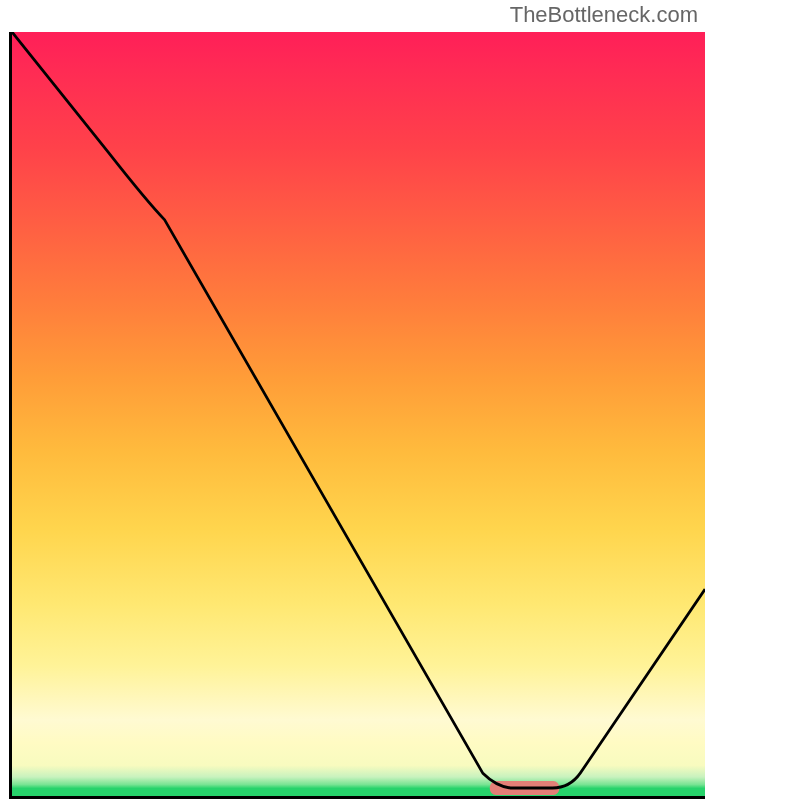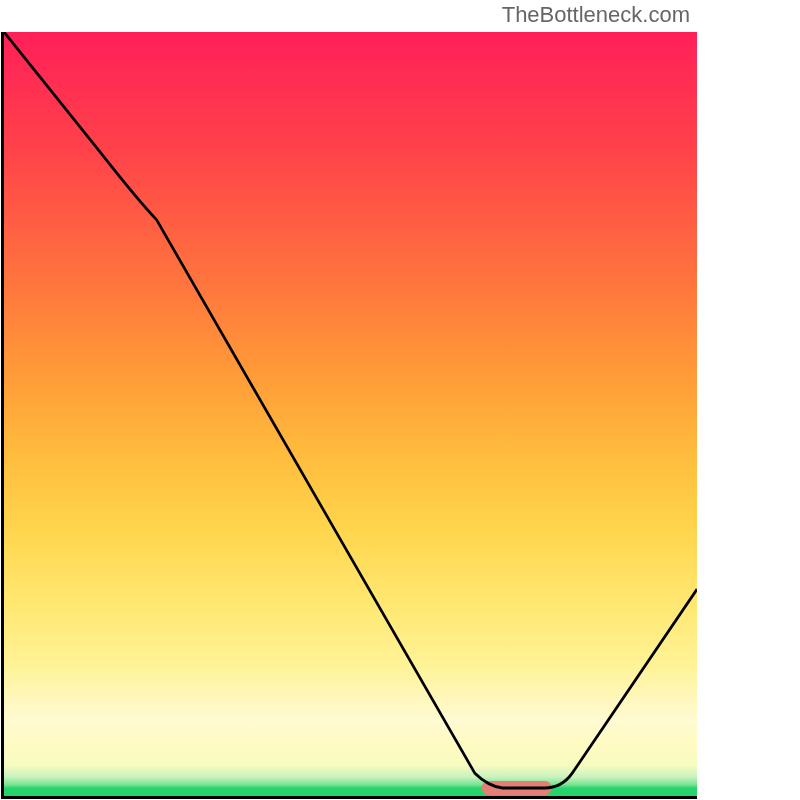--- a/index.html
+++ b/index.html
@@ -9,20 +9,21 @@
     height: 800px;
     overflow: hidden;
     background: #ffffff;
     font-family: Arial, Helvetica, sans-serif;
   }
   .container {
     position: relative;
     width: 698px;
     height: 800px;
     box-sizing: border-box;
+    margin-left: 8px;
   }
   .watermark {
     position: absolute;
     top: 2px;
     right: 8px;
     color: #666666;
     font-size: 22px;
     font-weight: 500;
     z-index: 10;
   }

